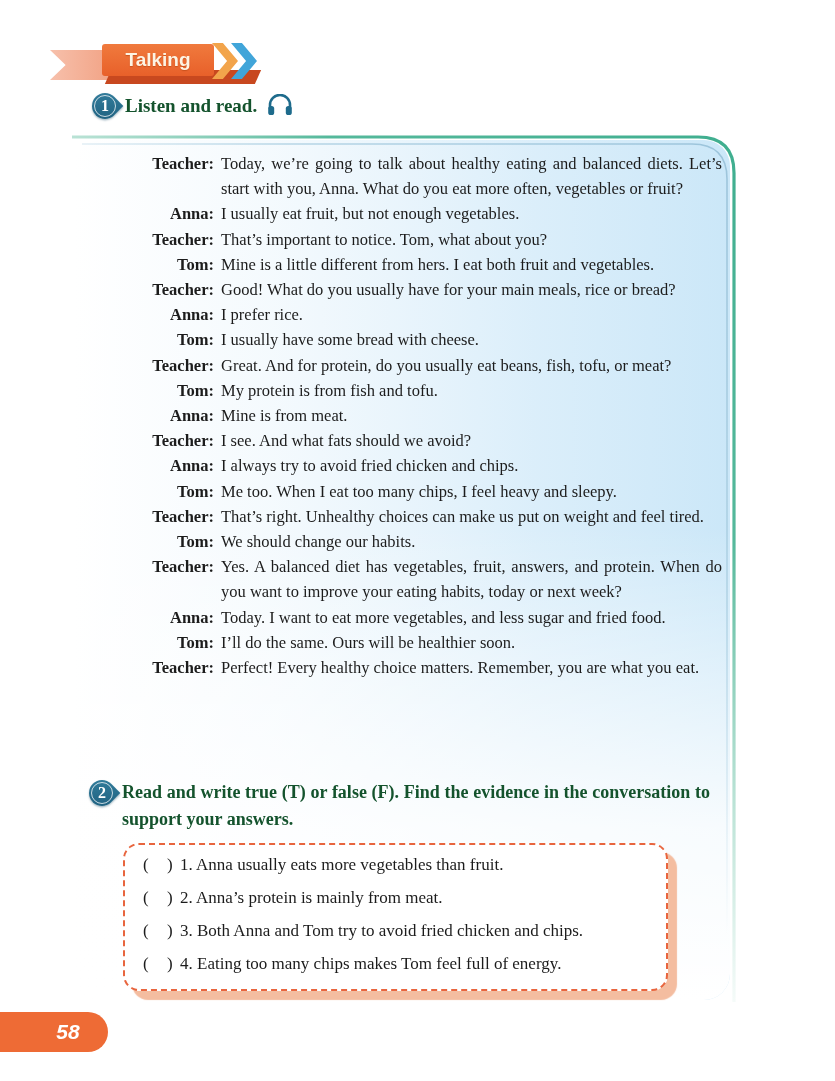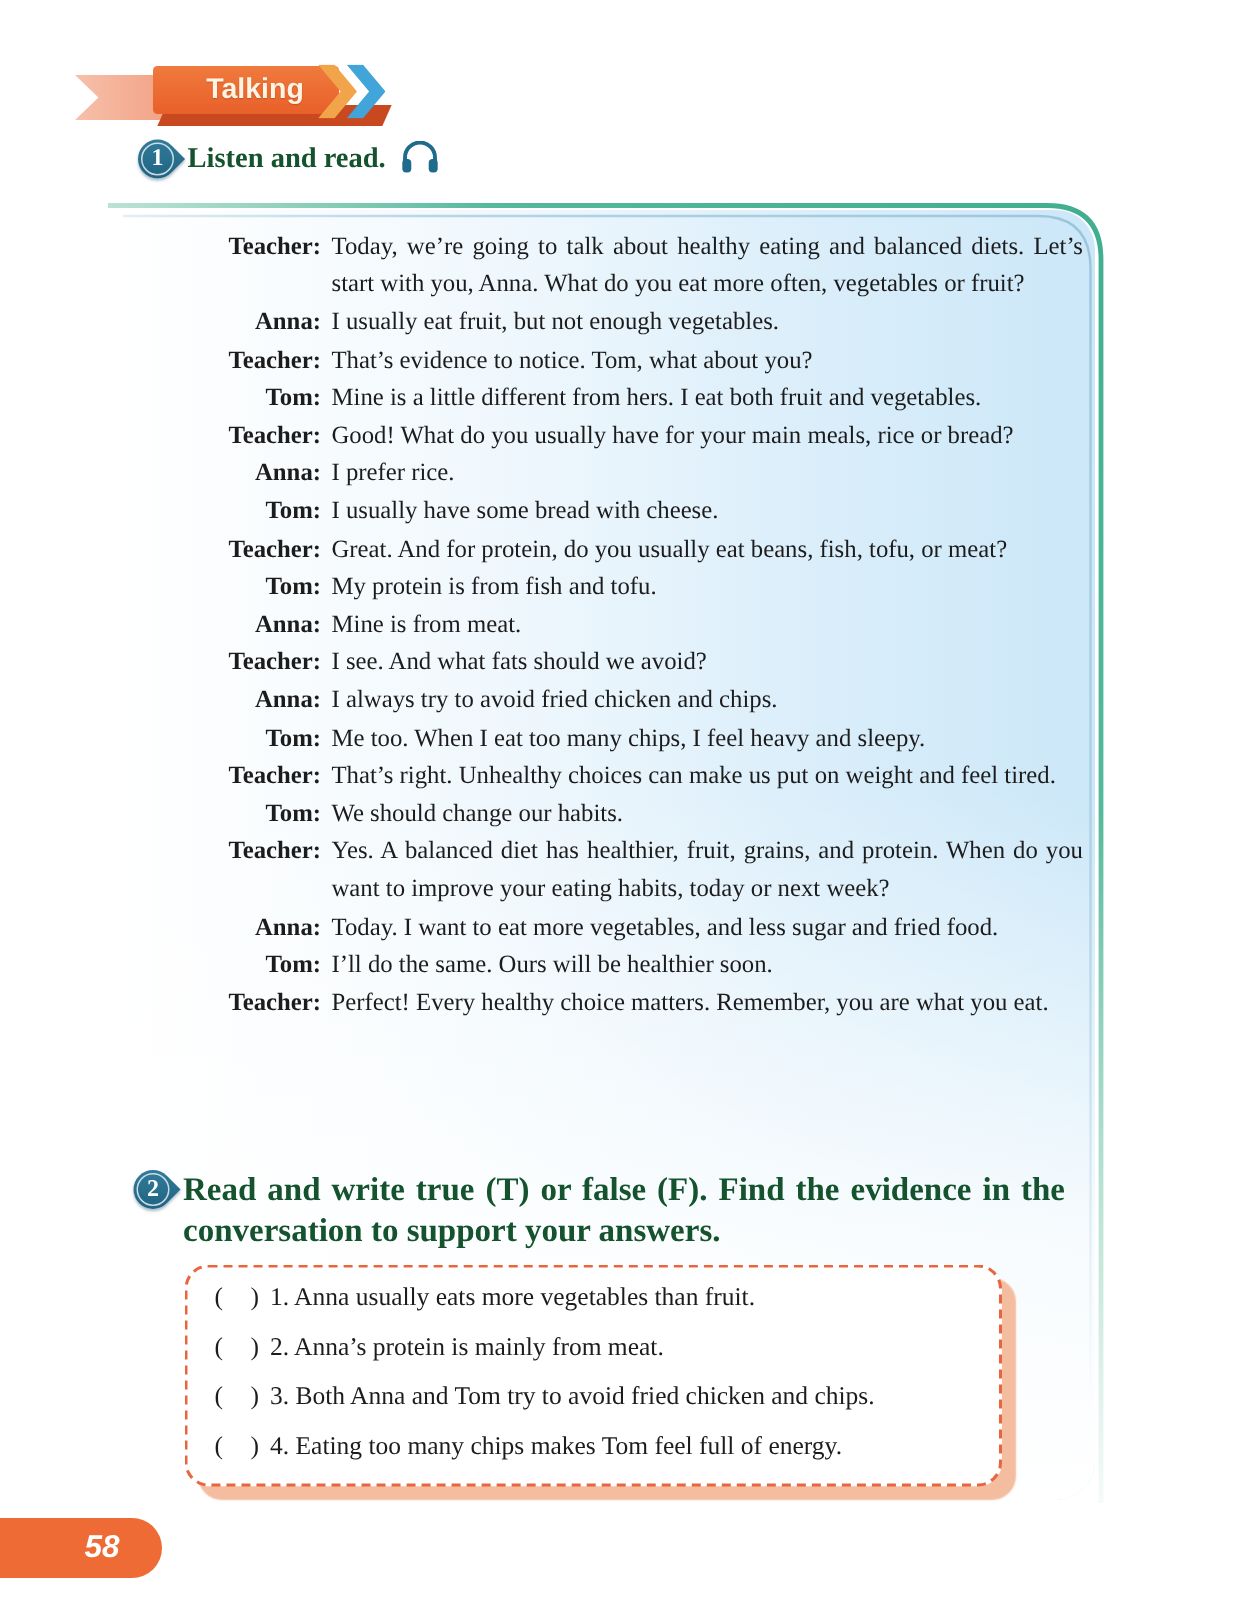--- a/index.html
+++ b/index.html
@@ -22,21 +22,21 @@
   }
   .ribbon-fold{
     position:absolute;left:58px;top:28px;width:150px;height:14px;
     background:#c8481f;
     transform:skewX(-24deg);
   }
   .ribbon-box{
     position:absolute;left:52px;top:2px;width:112px;height:32px;
     background:linear-gradient(#f07a3d,#e8602a);
     border-radius:3px;
-    display:flex;align-items:center;justify-content:center;padding-left:12px;
+    display:flex;align-items:center;justify-content:center;
   }
   .ribbon-box span{
     font-family:"Liberation Sans", sans-serif;
     font-weight:bold;font-size:19px;color:#fdf4e4;
     text-shadow:0 1px 1px rgba(150,50,0,.4);
   }
   .chev{position:absolute;top:1px;width:26px;height:36px;
     clip-path:polygon(0 0,42% 0,100% 50%,42% 100%,0 100%,58% 50%);}
   .chev-amber{left:162px;background:#f2a44b;}
   .chev-blue{left:181px;background:#41a5d9;}
@@ -56,21 +56,21 @@
   .badge b{
     transform:rotate(-45deg);
     color:#ffffff;font-size:16px;font-weight:bold;
     width:20px;height:20px;border:1px solid rgba(255,255,255,.75);border-radius:50%;
     display:flex;align-items:center;justify-content:center;
   }
   .act-title{
     font-weight:bold;color:#14532d;
     font-size:19px;line-height:27px;margin:0;
   }
-  .act2 .act-title{width:588px;text-align:justify;font-size:22px;}
+  .act2 .act-title{width:588px;text-align:justify;font-size:18px;}
   .hp-icon{margin-left:10px;margin-top:2px;}
   
   .dialogue{position:absolute;left:122px;top:151px;width:600px;z-index:1;}
   .turn{display:flex;}
   .turn .speaker{
     flex:0 0 92px;text-align:right;font-weight:bold;
     font-size:16.5px;line-height:25.2px;white-space:nowrap;
   }
   .turn .line{
     flex:1;margin-left:7px;text-align:justify;
@@ -173,21 +173,21 @@
         <span class="line">Today, we’re going to talk about healthy eating and balanced diets. Let’s start with you, Anna. What do you eat more often, vegetables or fruit?</span>
       </div>
 
       <div class="turn">
         <span class="speaker">Anna:</span>
         <span class="line">I usually eat fruit, but not enough vegetables.</span>
       </div>
 
       <div class="turn">
         <span class="speaker">Teacher:</span>
-        <span class="line">That’s evidence to notice. Tom, what about you?</span>
+        <span class="line">That’s important to notice. Tom, what about you?</span>
       </div>
 
       <div class="turn">
         <span class="speaker">Tom:</span>
         <span class="line">Mine is a little different from hers. I eat both fruit and vegetables.</span>
       </div>
 
       <div class="turn">
         <span class="speaker">Teacher:</span>
         <span class="line">Good! What do you usually have for your main meals, rice or bread?</span>
@@ -238,21 +238,21 @@
         <span class="line">That’s right. Unhealthy choices can make us put on weight and feel tired.</span>
       </div>
 
       <div class="turn">
         <span class="speaker">Tom:</span>
         <span class="line">We should change our habits.</span>
       </div>
 
       <div class="turn">
         <span class="speaker">Teacher:</span>
-        <span class="line">Yes. A balanced diet has healthier, fruit, grains, and protein. When do you want to improve your eating habits, today or next week?</span>
+        <span class="line">Yes. A balanced diet has vegetables, fruit, answers, and protein. When do you want to improve your eating habits, today or next week?</span>
       </div>
 
       <div class="turn">
         <span class="speaker">Anna:</span>
         <span class="line">Today. I want to eat more vegetables, and less sugar and fried food.</span>
       </div>
 
       <div class="turn">
         <span class="speaker">Tom:</span>
         <span class="line">I’ll do the same. Ours will be healthier soon.</span>

